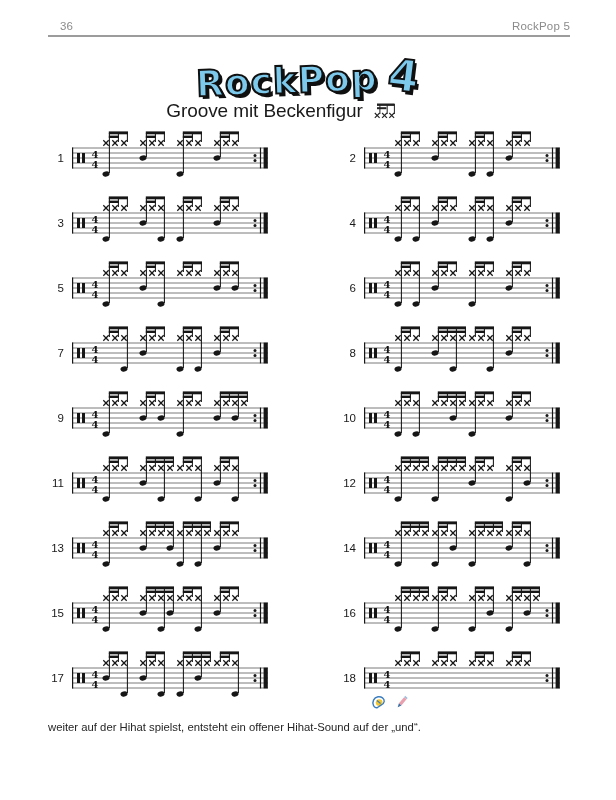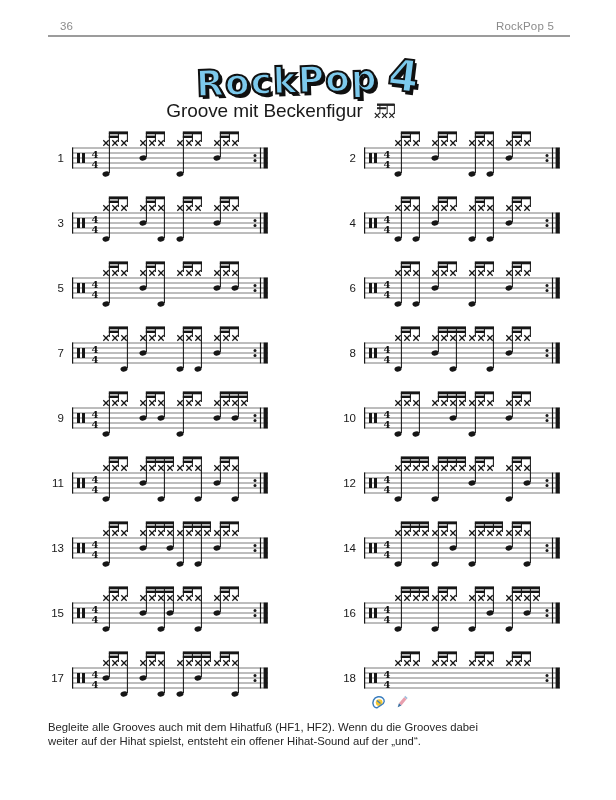--- a/index.html
+++ b/index.html
@@ -8,21 +8,21 @@
     --staff:#585858;
     --header-gray:#8b8b8b;
   }
   html,body{margin:0;padding:0;}
   body{
     width:616px;height:800px;position:relative;overflow:hidden;
     background:#ffffff;font-family:"Liberation Sans",sans-serif;
   }
   .hdr{position:absolute;top:20px;font-size:11.5px;color:var(--header-gray);letter-spacing:.2px;}
   #hdr-left{left:60px;}
-  #hdr-right{right:62px;}
+  #hdr-right{right:46px;}
   #hdr-rule{position:absolute;left:48px;right:46px;top:35px;height:2px;background:#9c9c9c;}
   #logo{position:absolute;top:52px;left:0;width:616px;text-align:center;white-space:nowrap;}
   .logo-text{
     display:inline-block;
     font-family:"DejaVu Sans",sans-serif;font-weight:bold;font-size:36px;
     color:var(--logo-blue);
     -webkit-text-stroke:2px #101010;
     letter-spacing:1px;
     transform:rotate(-2deg);
     text-shadow:3px 3px 0 #101010;
@@ -1359,15 +1359,14 @@
   <svg width="16" height="16" viewBox="0 0 16 16">
     <g transform="rotate(40 8 8)">
       <rect x="6.5" y="1.2" width="3.2" height="1.8" fill="#9fc0dd"></rect>
       <rect x="6.5" y="3" width="3.2" height="8" fill="#e89fae"></rect>
       <polygon points="6.5,11 9.7,11 8.1,14.8" fill="#3a6fa0"></polygon>
     </g>
   </svg>
 </div>
 
 <div id="footer">
-  <div>Begleite alle Grooves auch mit dem Hihatfuß (HF1, HF2). Wenn du die Grooves dabei</div>
   <div>weiter auf der Hihat spielst, entsteht ein offener Hihat-Sound auf der „und“.</div>
 </div>
 
 </body></html>

